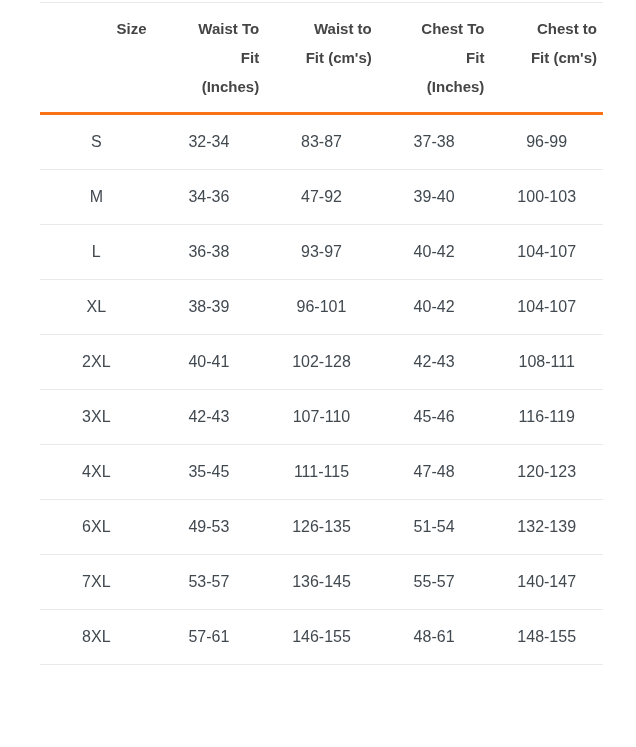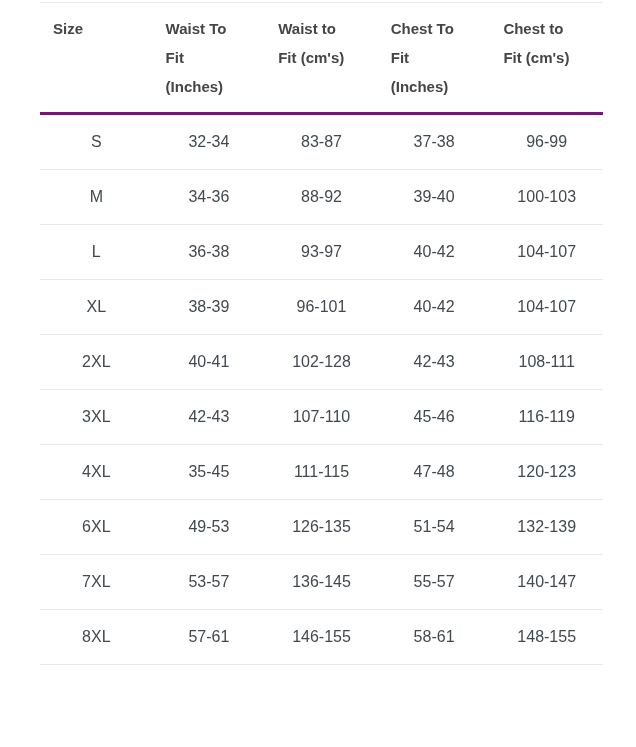--- a/index.html
+++ b/index.html
@@ -19,27 +19,27 @@
     table-layout: fixed;
     width: 563px;
     margin: 2px 0 0 40px;
     color: #434343;
   }
   table.size-chart col { width: 20%; }
   thead th {
     font-size: 15px;
     font-weight: bold;
     color: #454545;
-    text-align: left;
+    text-align: right;
     vertical-align: top;
     padding: 11px 6px 11px 13px;
     line-height: 29px;
     white-space: pre-line;
     border-top: 1px solid #e9e9e9;
-    border-bottom: 3px solid #701a75;
+    border-bottom: 3px solid #f97316;
   }
   tbody td {
     font-size: 16px;
     font-weight: normal;
     color: #414950;
     text-align: center;
     vertical-align: middle;
     height: 54px;
     padding: 0 4px;
     border-bottom: 1px solid #e9e9e9;
@@ -76,21 +76,21 @@
       <tr>
         <td>S</td>
         <td>32-34</td>
         <td>83-87</td>
         <td>37-38</td>
         <td>96-99</td>
       </tr>
       <tr>
         <td>M</td>
         <td>34-36</td>
-        <td>88-92</td>
+        <td>47-92</td>
         <td>39-40</td>
         <td>100-103</td>
       </tr>
       <tr>
         <td>L</td>
         <td>36-38</td>
         <td>93-97</td>
         <td>40-42</td>
         <td>104-107</td>
       </tr>
@@ -133,18 +133,18 @@
         <td>7XL</td>
         <td>53-57</td>
         <td>136-145</td>
         <td>55-57</td>
         <td>140-147</td>
       </tr>
       <tr>
         <td>8XL</td>
         <td>57-61</td>
         <td>146-155</td>
-        <td>58-61</td>
+        <td>48-61</td>
         <td>148-155</td>
       </tr>
     </tbody>
   </table>
 </div>
 
 </body></html>

